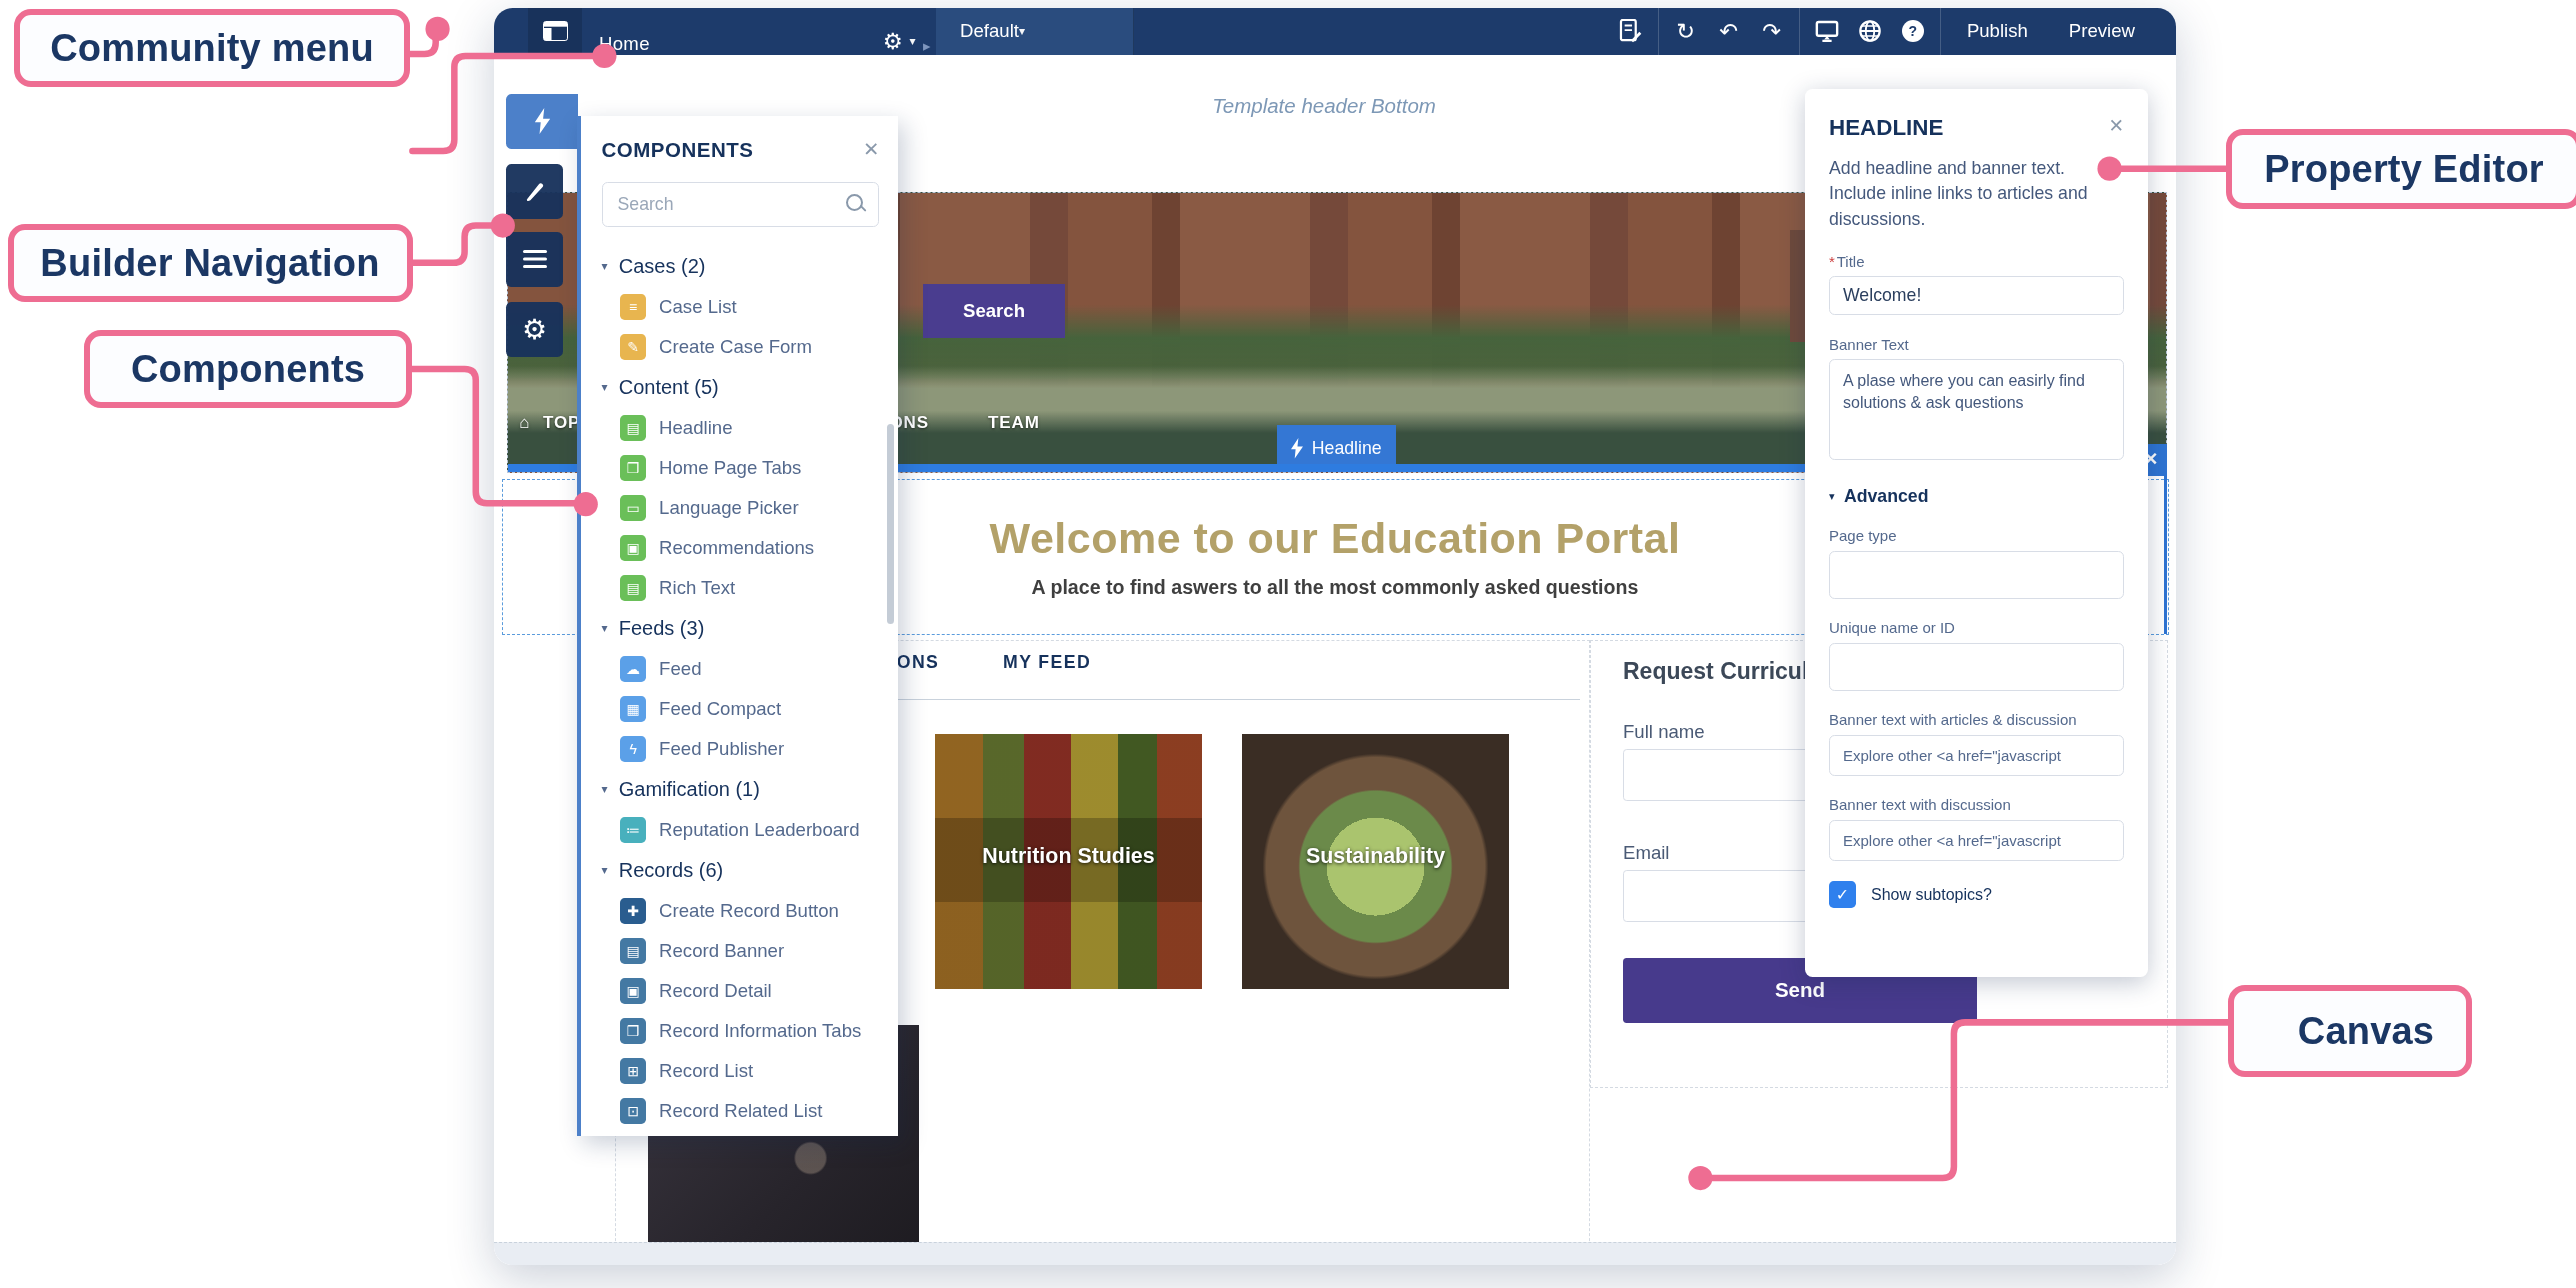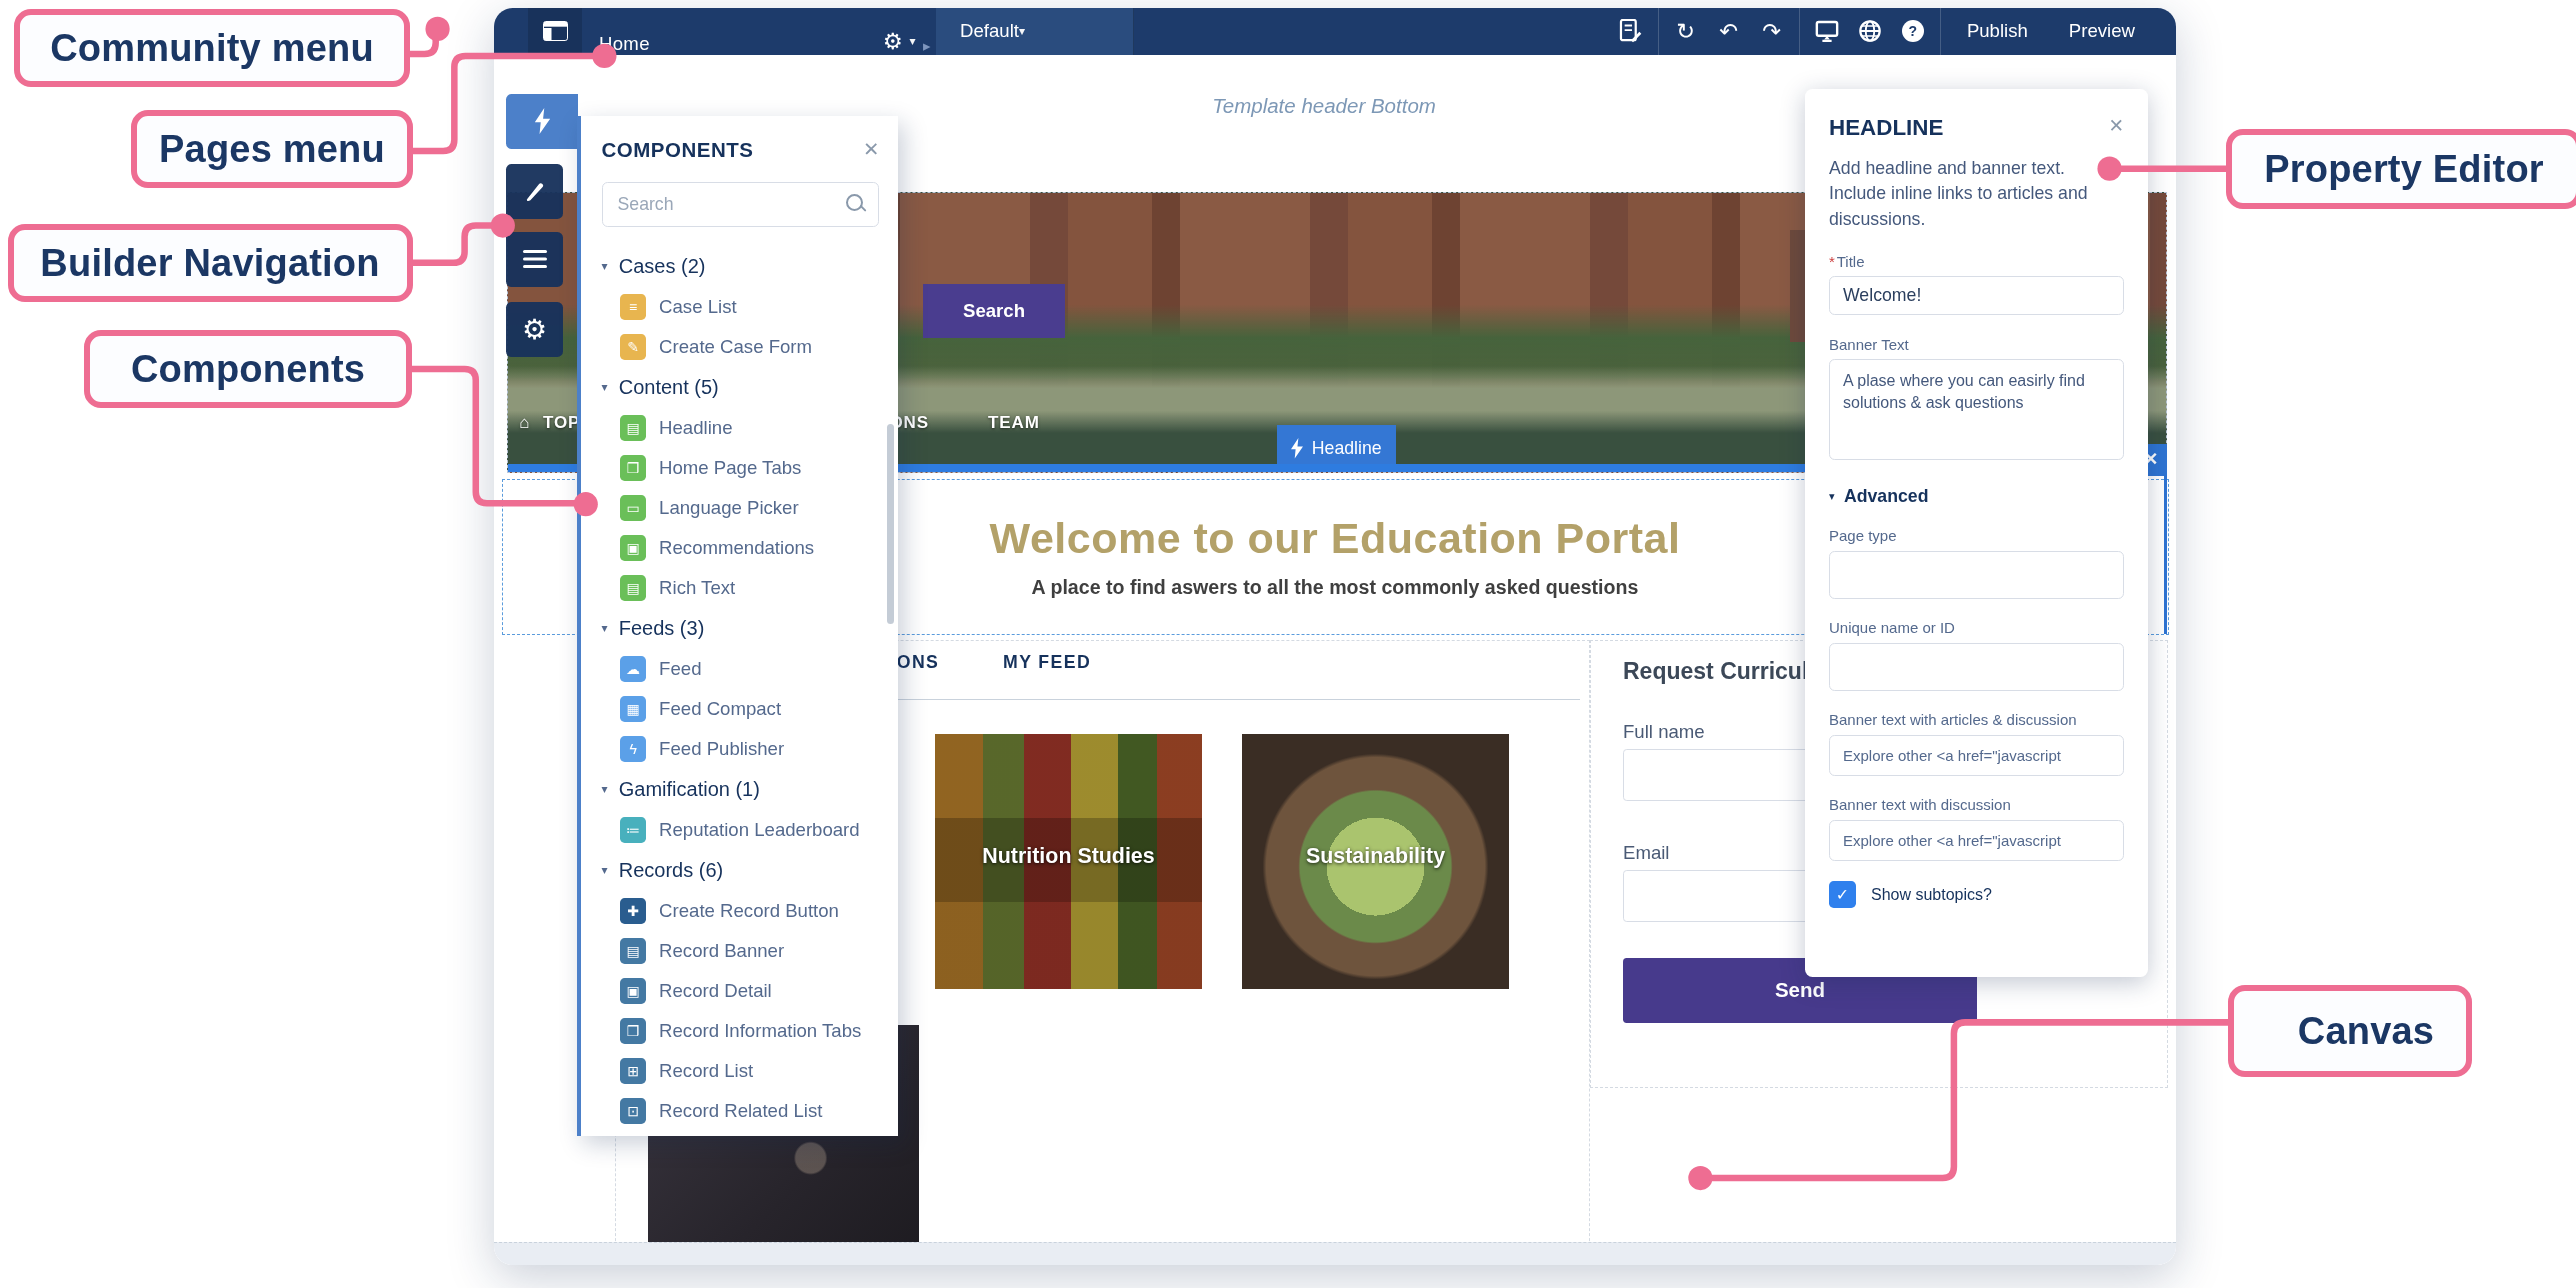--- a/index.html
+++ b/index.html
@@ -488,20 +488,19 @@
       <circle cx="469" cy="31" r="13"></circle>
       <circle cx="648" cy="60" r="13"></circle>
       <circle cx="539" cy="242" r="13"></circle>
       <circle cx="628" cy="541" r="13"></circle>
       <circle cx="2263" cy="181" r="13"></circle>
       <circle cx="1824" cy="1264" r="13"></circle>
     </g>
   </svg>
 
   <div class="pill pill-community">Community menu</div>
-  <div class="pill pill-pages">Pages menu</div>
   <div class="pill pill-nav">Builder Navigation</div>
   <div class="pill pill-comp">Components</div>
   <div class="pill pill-prop">Property Editor</div>
   <div class="pill pill-canvas">Canvas</div>
 
 </div>
 
 
 </body></html>

